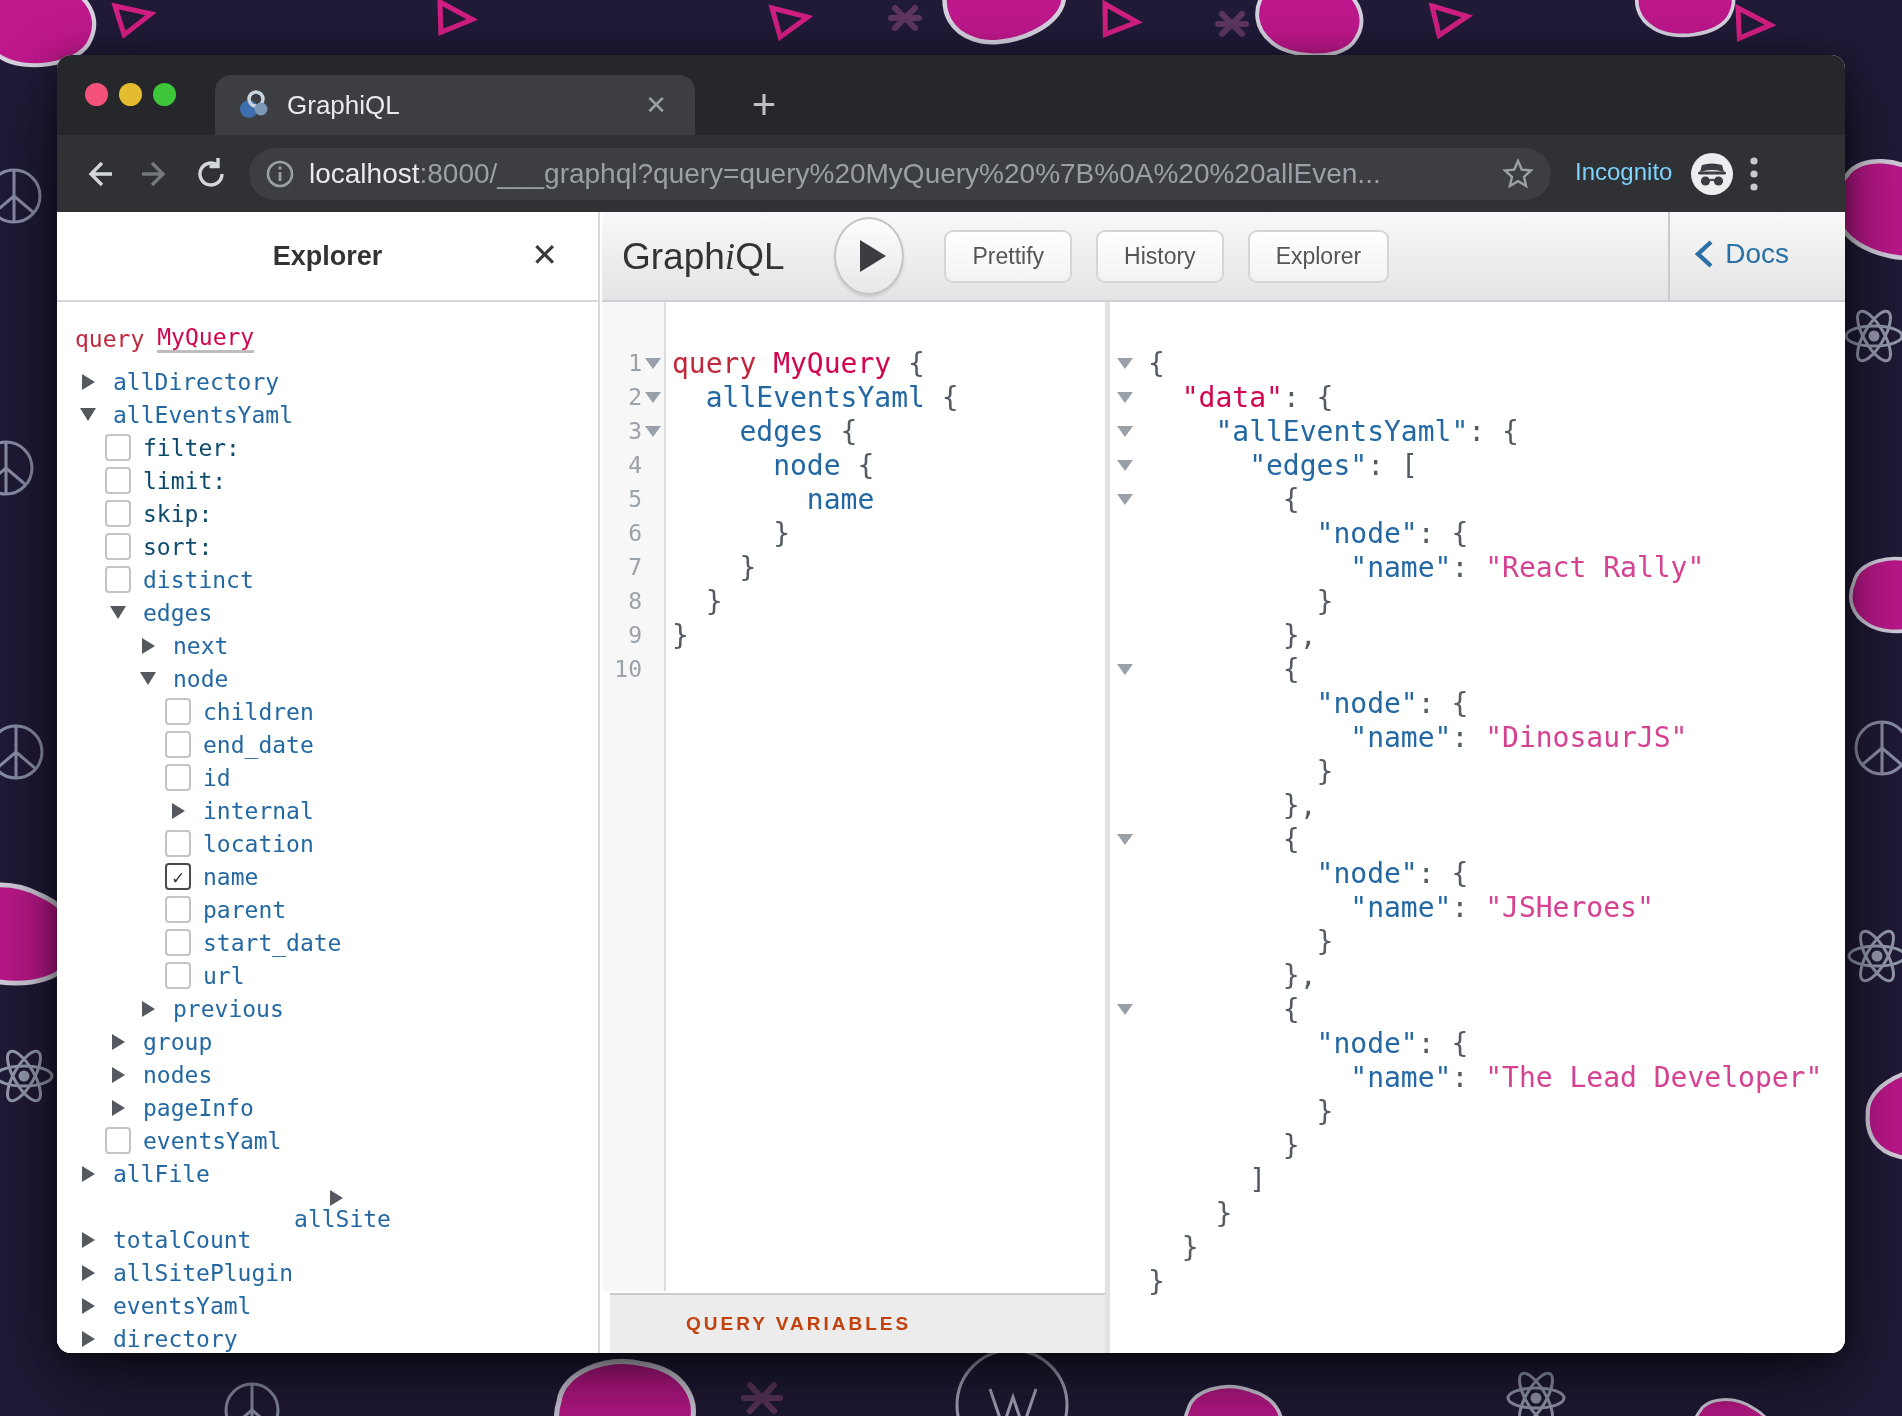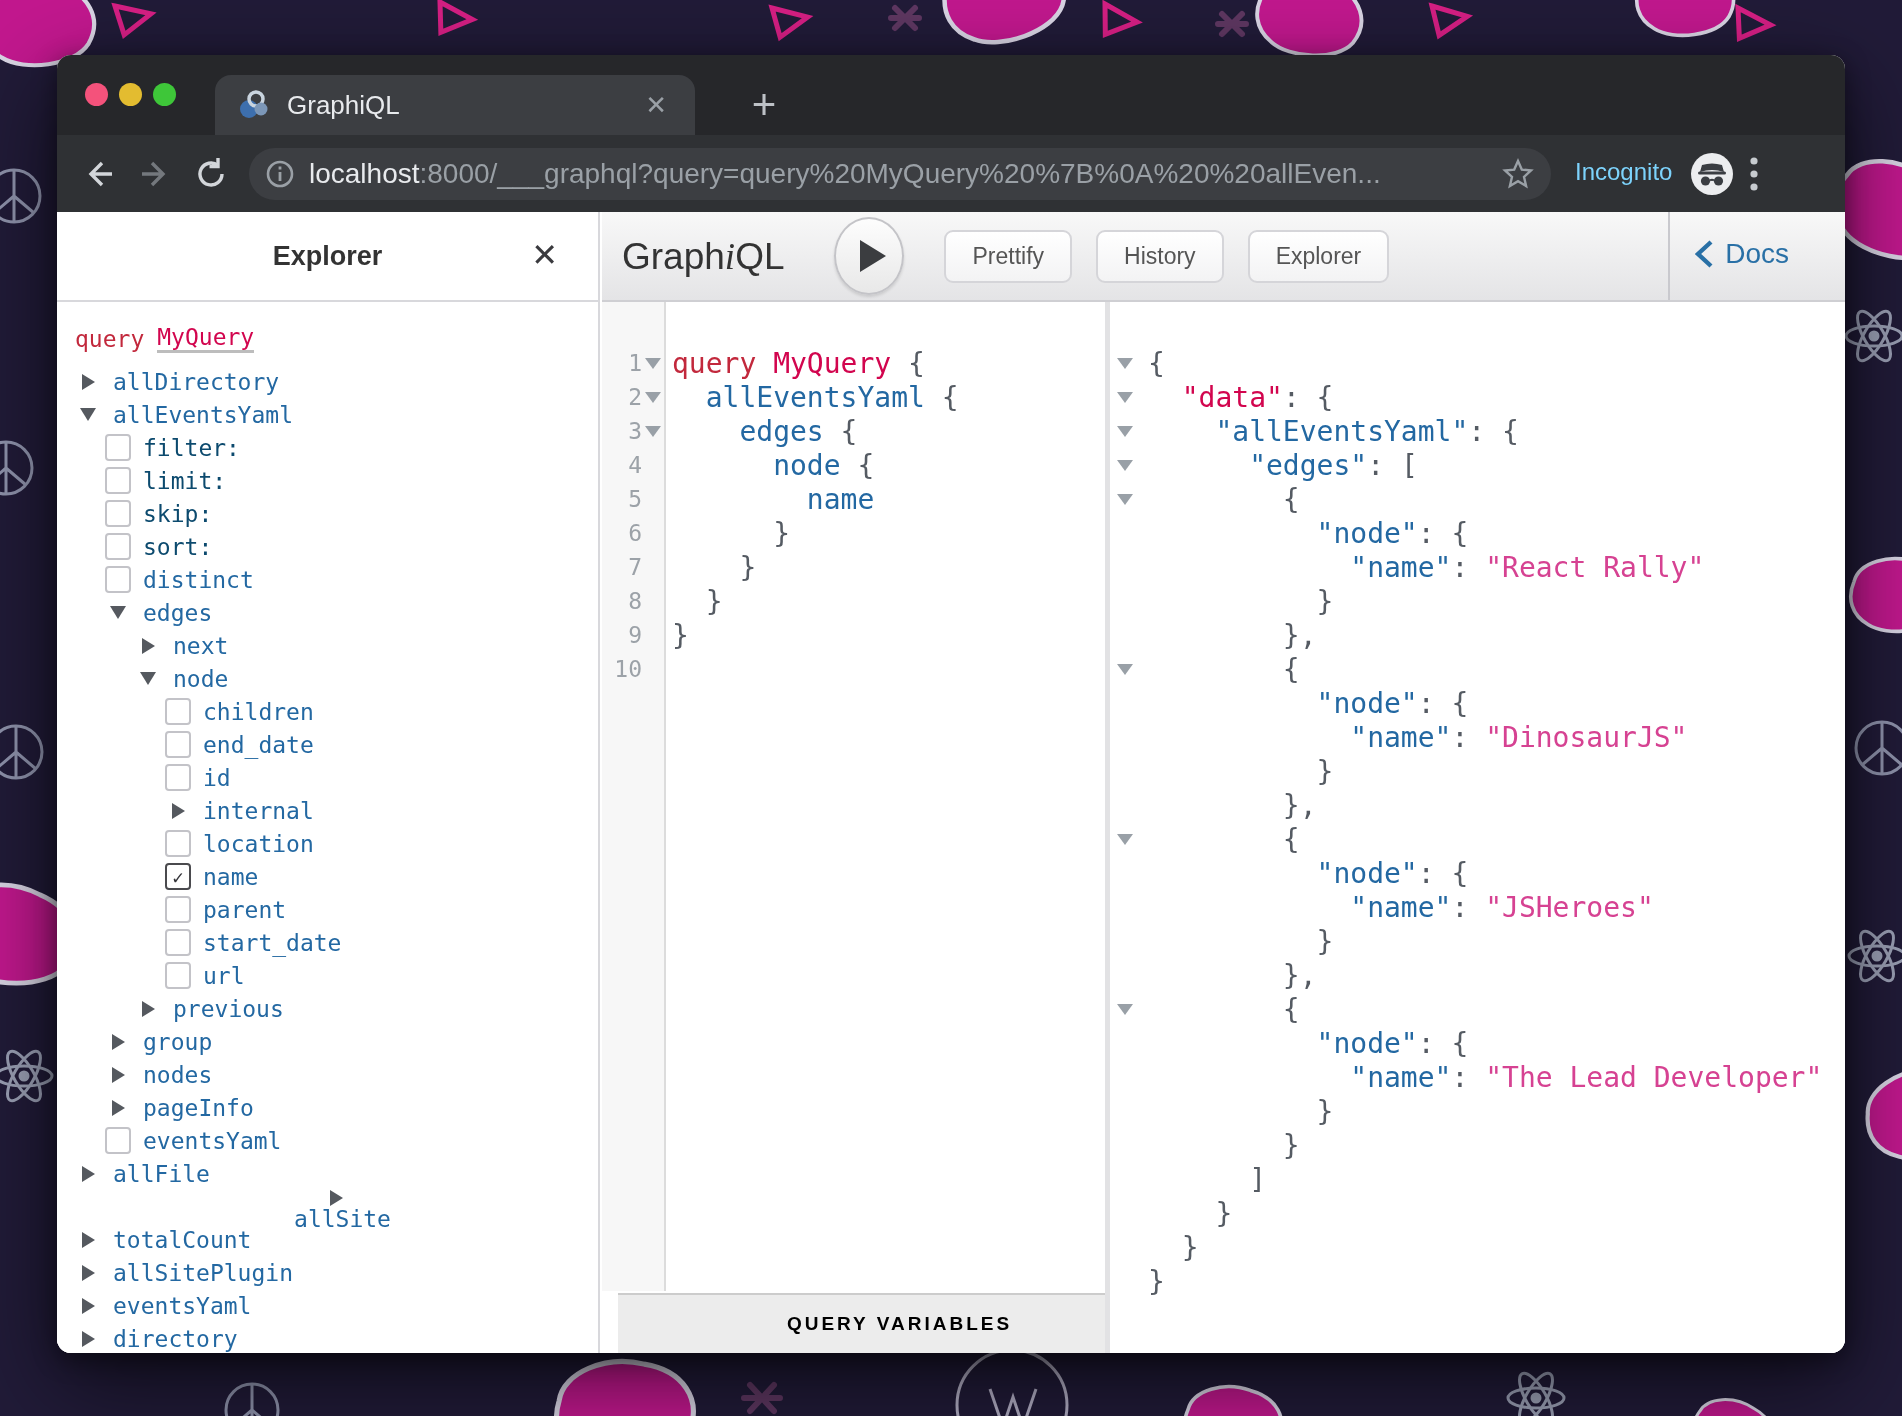--- a/index.html
+++ b/index.html
@@ -73,23 +73,23 @@
   .editor{position:absolute;left:545px;top:90px;width:503px;bottom:0;background:#fff;overflow:hidden;}
   .gutter{position:absolute;left:0;top:0;bottom:62px;width:62px;background:#F7F7F7;border-right:2px solid #DCDCDC;}
   .ed-lines{position:absolute;left:0;top:44px;right:0;}
   .ed-row{height:34px;display:flex;align-items:center;position:relative;}
   .num{width:40px;text-align:right;color:#9CA2A8;font-family:"DejaVu Sans Mono",monospace;font-size:23px;flex:0 0 auto;}
   .foldslot{width:22px;display:flex;justify-content:center;flex:0 0 auto;}
   .fold{width:0;height:0;border-left:8px solid transparent;border-right:8px solid transparent;border-top:11px solid #99A0A7;}
   .codeline{white-space:pre;font-family:"DejaVu Sans Mono",monospace;font-size:28px;padding-left:8px;}
   .t-kw{color:#C2283C;} .t-def{color:#D2054E;} .t-prop{color:#2368A2;}
   .t-punc{color:#555B63;} .t-str{color:#D64292;}
-  .qv{position:absolute;left:16px;right:0;bottom:0;height:60px;background:#ECECEC;border-top:2px solid #CCC;
+  .qv{position:absolute;left:8px;right:0;bottom:0;height:60px;background:#ECECEC;border-top:2px solid #CCC;
       display:flex;align-items:center;padding-left:76px;box-sizing:border-box;
-      font-size:19px;font-weight:bold;letter-spacing:3px;color:#000000;justify-content:center;}
+      font-size:19px;font-weight:bold;letter-spacing:3px;color:#c2410c;}
   .split{position:absolute;left:1048px;top:90px;width:5px;bottom:0;background:#E2E2E4;}
   .results{position:absolute;left:1053px;top:90px;right:0;bottom:0;background:#fff;overflow:hidden;}
   .res-lines{position:absolute;left:0;top:44px;right:0;}
   .res-row{height:34px;display:flex;align-items:center;}
   .rfold{width:30px;display:flex;justify-content:center;flex:0 0 auto;}
 </style>
 </head>
 <body>
 <div class="stage">
 

